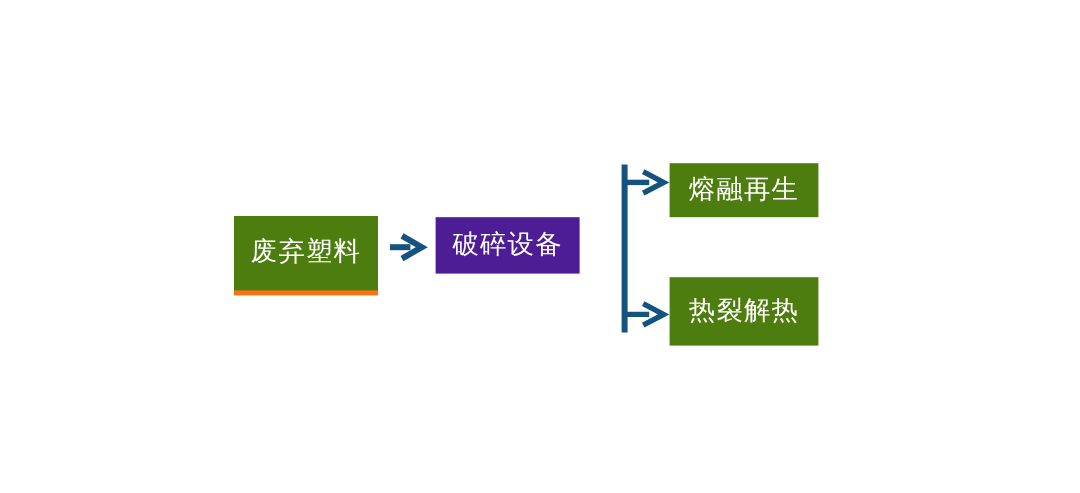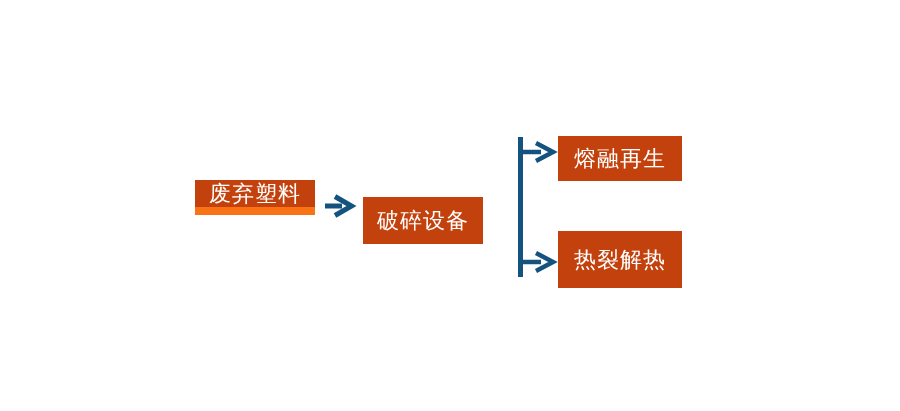--- a/index.html
+++ b/index.html
@@ -29,28 +29,28 @@
     align-items: center;
     justify-content: center;
     box-sizing: border-box;
     color: #ffffff;
     font-size: 22px;
     font-weight: 300;
     letter-spacing: 1px;
     line-height: 1;
     white-space: nowrap;
   }
-  .node-blue { background: #c2410c; }
-  .node-red  { background: #c2410c; margin-top: 16px; }
+  .node-blue { background: #4d7c0f; }
+  .node-red  { background: #4c1d95; }
   .node-start {
     left: 195px;
     top: 180px;
     width: 120px;
-    height: 35px;
-    border-bottom: 8px solid #f97316;
+    height: 66px;
+    border-bottom: 4px solid #f97316;
   }
   .node-crusher {
     left: 363px;
     top: 181px;
     width: 120px;
     height: 47px;
   }
   .node-melt {
     left: 558px;
     top: 136px;

